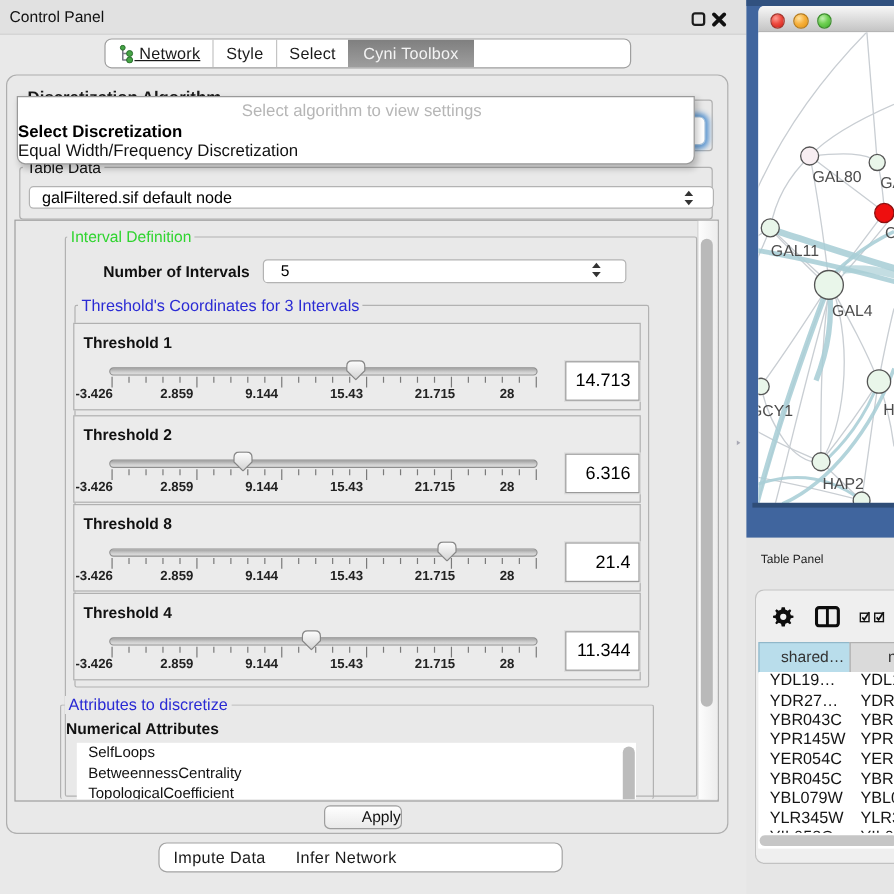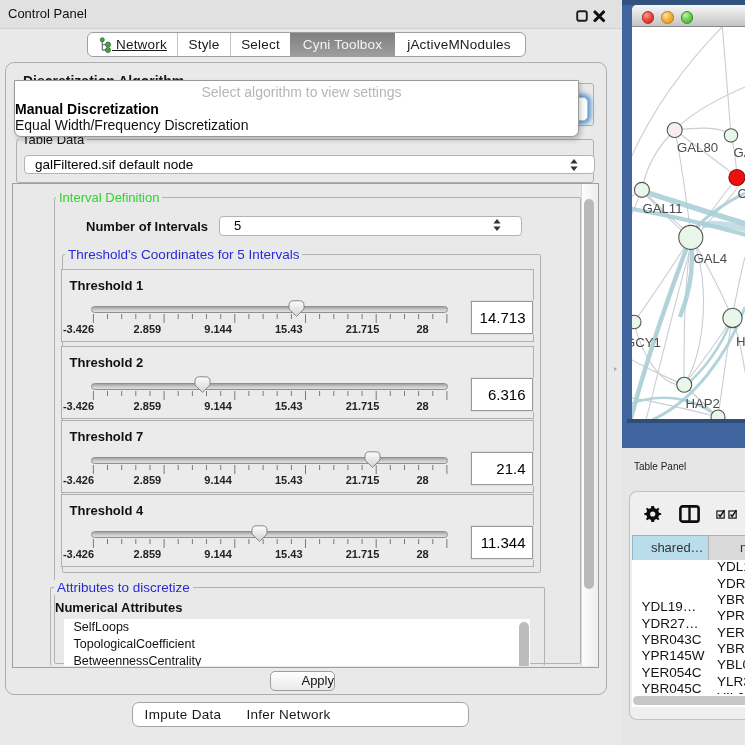--- a/index.html
+++ b/index.html
@@ -96,21 +96,21 @@
   #wshadow{left:627px;top:419px;width:118px;height:4px;background:#2f4d77;}
   #tptext{left:634px;top:461px;font-size:10px;color:#222;}
   #tablepanel{left:628.5px;top:491px;width:117px;height:227px;background:#efefef;
               border:1px solid #c2c2c2;border-right:none;border-radius:8px 0 0 8px;}
   #thead1{left:632px;top:535px;width:74.5px;height:23.5px;background:#b9ddeb;
           border:1px solid #90b7c9;font-size:13px;color:#333;text-align:center;line-height:23.5px;text-indent:14px;}
   #thead2{left:708px;top:535px;width:37px;height:23.5px;background:#dadada;
           border:1px solid #b0b0b0;border-right:none;font-size:13px;color:#333;overflow:hidden;}
   #rows{left:632px;top:559.5px;width:113px;height:147px;background:#fff;overflow:hidden;
         font-size:13.5px;color:#141414;}
-  .r1{position:absolute;left:9.5px;white-space:nowrap;margin-top:40px;}
+  .r1{position:absolute;left:9.5px;white-space:nowrap;}
   .r2{position:absolute;left:85px;white-space:nowrap;}
   #hsbtrack{left:632px;top:693.5px;width:113px;height:13.5px;background:#fff;}
   #hsbthumb{left:633px;top:696px;width:115px;height:9px;background:#c6c6c6;border-radius:4.5px;}
   #grip{left:613.5px;top:366.5px;width:0;height:0;border-top:2.8px solid transparent;
         border-bottom:2.8px solid transparent;border-left:3.8px solid #a8a8b4;}
 </style>
 </head>
 <body>
 
 <div class="abs" id="titlebar"></div>
@@ -129,21 +129,20 @@
       <circle cx="4.3" cy="2.8" r="2" fill="#46a546" stroke="#266b2b" stroke-width="0.8"></circle>
       <circle cx="10" cy="7.6" r="2.5" fill="#46a546" stroke="#266b2b" stroke-width="0.8"></circle>
       <circle cx="10" cy="13" r="2.5" fill="#46a546" stroke="#266b2b" stroke-width="0.8"></circle>
     </svg>
     Network</div>
   <div class="tabdiv"></div>
   <div class="tab" id="tab-style">Style</div>
   <div class="tabdiv"></div>
   <div class="tab" id="tab-select">Select</div>
   <div class="tab" id="tab-cyni">Cyni Toolbox</div>
-  <div class="tab" id="tab-jact">jActiveMNodules</div>
 </div>
 
 <div class="abs" id="outerpanel"></div>
 <div class="abs" id="algotext">Discretization Algorithm</div>
 <div class="abs" id="algogroup"></div>
 <div class="abs" id="algocombo"></div>
 <svg class="abs" style="left:567px;top:100px" width="12" height="16" viewBox="0 0 12 16">
   <path d="M6 1 L10 6 L2 6 Z" fill="#9a9a9a"></path>
     <path d="M6 15 L10 10 L2 10 Z" fill="#9a9a9a"></path>
 </svg>
@@ -151,37 +150,37 @@
 <div class="abs" id="tdgroup"></div>
 <div class="abs" id="tdlabel">Table Data</div>
 <div class="abs combo" id="tdcombo">galFiltered.sif default node</div>
 <svg class="abs" style="left:569px;top:157.5px" width="10" height="14" viewBox="0 0 10 14">
   <path d="M5 1 L8.6 5.4 L1.4 5.4 Z" fill="#333"></path>
     <path d="M5 13 L8.6 8.6 L1.4 8.6 Z" fill="#333"></path>
 </svg>
 
 <div class="abs" id="overlay"></div>
 <div class="abs" id="ov1" style="z-index:51">Select algorithm to view settings</div>
-<div class="abs" id="ov2" style="z-index:51">Manual Discretization</div>
+<div class="abs" id="ov2" style="z-index:51">Select Discretization</div>
 <div class="abs" id="ov3" style="z-index:51">Equal Width/Frequency Discretization</div>
 
 <div class="abs" id="scrollpanel"></div>
 <div class="abs" id="vsbtrack"></div>
 <div class="abs" id="vsbthumb"></div>
 
 <div class="abs fieldset" id="ivgroup"></div>
 <div class="abs glabel" id="ivlabel">Interval Definition</div>
 <div class="abs" id="noilabel">Number of Intervals</div>
 <div class="abs combo" id="noicombo">5</div>
 <svg class="abs" style="left:492px;top:218px" width="10" height="14" viewBox="0 0 10 14">
   <path d="M5 1 L8.6 5.4 L1.4 5.4 Z" fill="#333"></path>
     <path d="M5 13 L8.6 8.6 L1.4 8.6 Z" fill="#333"></path>
 </svg>
 <div class="abs fieldset" id="thgroup"></div>
-<div class="abs glabel" id="thlabel">Threshold's Coordinates for 5 Intervals</div>
+<div class="abs glabel" id="thlabel">Threshold's Coordinates for 3 Intervals</div>
 
 <div class="tpanel" style="top:269px">
     <div class="ttitle">Threshold 1</div>
     <div class="track"></div>
     <svg class="ticksvg" viewBox="0 0 471 71">
       <line x1="31.4" y1="44" x2="31.4" y2="53" stroke="#7a7a7a" stroke-width="1"></line>
       <line x1="45.5" y1="44" x2="45.5" y2="49" stroke="#7a7a7a" stroke-width="1"></line>
       <line x1="59.7" y1="44" x2="59.7" y2="49" stroke="#7a7a7a" stroke-width="1"></line>
       <line x1="73.8" y1="44" x2="73.8" y2="49" stroke="#7a7a7a" stroke-width="1"></line>
       <line x1="88.0" y1="44" x2="88.0" y2="49" stroke="#7a7a7a" stroke-width="1"></line>
@@ -266,21 +265,21 @@
         <linearGradient id="tg1" x1="0" y1="0" x2="0" y2="1">
           <stop offset="0" stop-color="#fdfdfd"></stop>
           <stop offset="1" stop-color="#d2d2d2"></stop>
         </linearGradient>
       </defs>
       <path d="M1 5.2 Q1 0.8 5.4 0.8 L11.6 0.8 Q16 0.8 16 5.2 L16 9 L8.5 16.4 L1 9 Z" fill="url(#tg1)" stroke="#868686" stroke-width="1"></path>
     </svg>
     <div class="tvalue">6.316</div>
   </div>
 <div class="tpanel" style="top:420px">
-    <div class="ttitle">Threshold 7</div>
+    <div class="ttitle">Threshold 8</div>
     <div class="track"></div>
     <svg class="ticksvg" viewBox="0 0 471 71">
       <line x1="31.4" y1="44" x2="31.4" y2="53" stroke="#7a7a7a" stroke-width="1"></line>
       <line x1="45.5" y1="44" x2="45.5" y2="49" stroke="#7a7a7a" stroke-width="1"></line>
       <line x1="59.7" y1="44" x2="59.7" y2="49" stroke="#7a7a7a" stroke-width="1"></line>
       <line x1="73.8" y1="44" x2="73.8" y2="49" stroke="#7a7a7a" stroke-width="1"></line>
       <line x1="88.0" y1="44" x2="88.0" y2="49" stroke="#7a7a7a" stroke-width="1"></line>
       <line x1="102.1" y1="44" x2="102.1" y2="53" stroke="#7a7a7a" stroke-width="1"></line>
       <line x1="116.2" y1="44" x2="116.2" y2="49" stroke="#7a7a7a" stroke-width="1"></line>
       <line x1="130.4" y1="44" x2="130.4" y2="49" stroke="#7a7a7a" stroke-width="1"></line>
@@ -367,22 +366,22 @@
       <path d="M1 5.2 Q1 0.8 5.4 0.8 L11.6 0.8 Q16 0.8 16 5.2 L16 9 L8.5 16.4 L1 9 Z" fill="url(#tg3)" stroke="#868686" stroke-width="1"></path>
     </svg>
     <div class="tvalue">11.344</div>
   </div>
 
 <div class="abs fieldset" id="attrgroup"></div>
 <div class="abs glabel" id="attrlabel">Attributes to discretize</div>
 <div class="abs" id="numattr">Numerical Attributes</div>
 <div class="abs" id="attrlist">
   <div>SelfLoops</div>
+  <div>BetweennessCentrality</div>
   <div>TopologicalCoefficient</div>
-  <div>BetweennessCentrality</div>
 </div>
 <div class="abs" id="attrthumb"></div>
 
 <div class="abs" id="applybtn">Apply</div>
 <div class="abs" id="bottomtabs">
   <div class="tab" id="bt1">Impute Data</div>
   <div class="tab" id="bt3">Infer Network</div>
 </div>
 
 <div class="abs" id="rightbg"></div>

